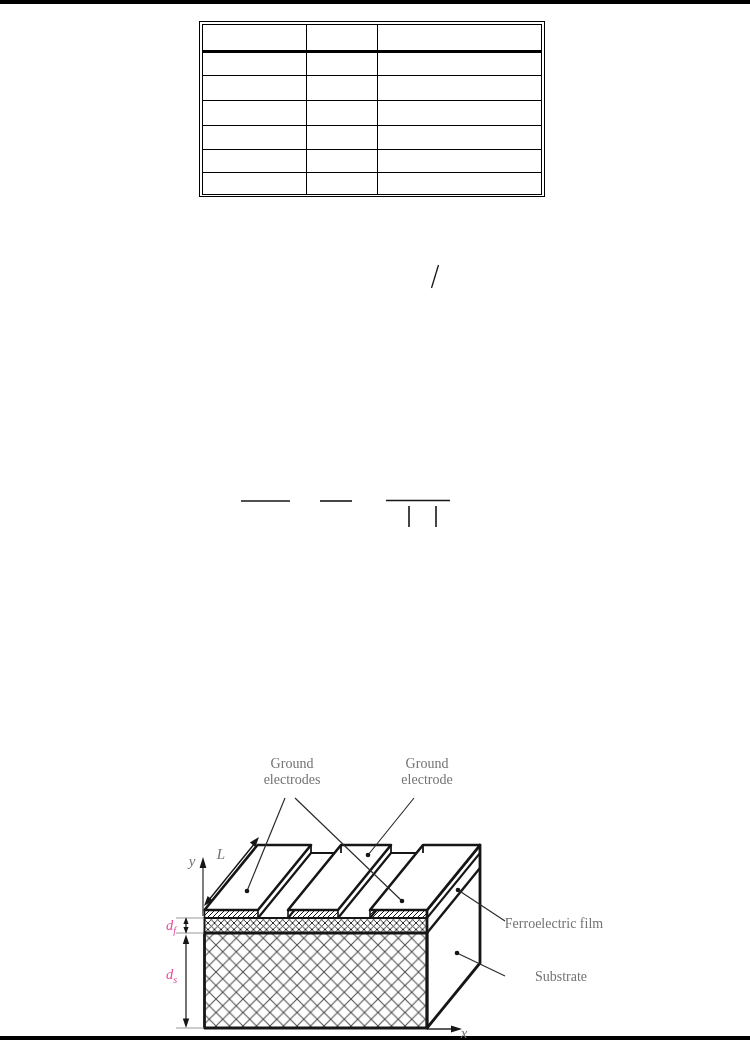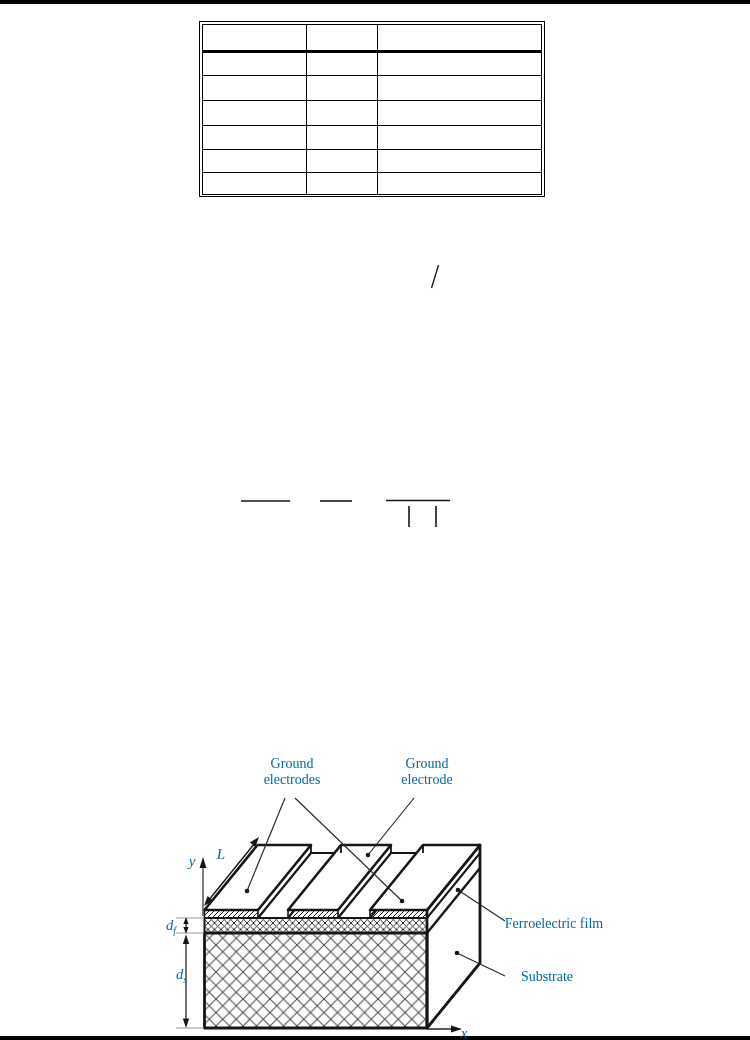--- a/index.html
+++ b/index.html
@@ -19,26 +19,26 @@
   }
   table.grid{border-collapse:collapse;width:100%;height:100%;table-layout:fixed;}
   table.grid td{border:1.8px solid #000;padding:0;}
   table.grid tr.hdr td{border-bottom:3.6px solid #000;}
 
   
   svg.layer{position:absolute;left:0;top:0;}
 
   
   .lbl{
-    position:absolute;color:#0369a1;font-size:14px;line-height:1.14;
+    position:absolute;color:#737373;font-size:14px;line-height:1.14;
     text-align:center;white-space:normal;
   }
-  .lbl.left{text-align:center;}
+  .lbl.left{text-align:right;}
   .var{font-style:italic;font-size:15px;}
-  .dim-label{position:absolute;color:#0369a1;font-style:italic;font-size:14.5px;}
+  .dim-label{position:absolute;color:#ec4899;font-style:italic;font-size:14.5px;}
   .dim-label sub{font-size:10px;font-style:italic;line-height:0;}
 </style>
 </head>
 <body>
 
 <div class="edge-bar top"></div>
 <div class="edge-bar bottom"></div>
 
 <div class="tbl-outer">
   <table class="grid">
@@ -189,13 +189,13 @@
 <div class="lbl left" style="left:507px;top:969px;width:80px;">Substrate</div>
 
 <div class="lbl var" style="left:186px;top:853px;width:12px;">y</div>
 
 <div class="lbl var" style="left:458px;top:1025px;width:12px;">x</div>
 
 <div class="lbl var" style="left:214px;top:846px;width:14px;">L</div>
 
 <div class="dim-label" style="left:166px;top:917px;"><span>d</span><sub>f</sub></div>
 
-<div class="dim-label" style="left:176px;top:966px;text-align:right;"><span>d</span><sub>s</sub></div>
+<div class="dim-label" style="left:166px;top:966px;text-align:right;"><span>d</span><sub>s</sub></div>
 
 </body></html>

